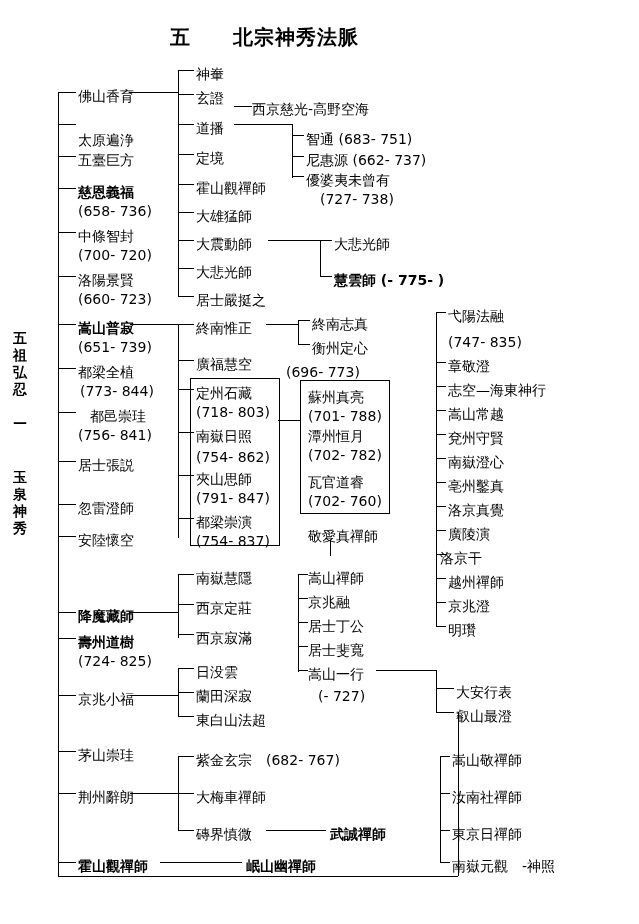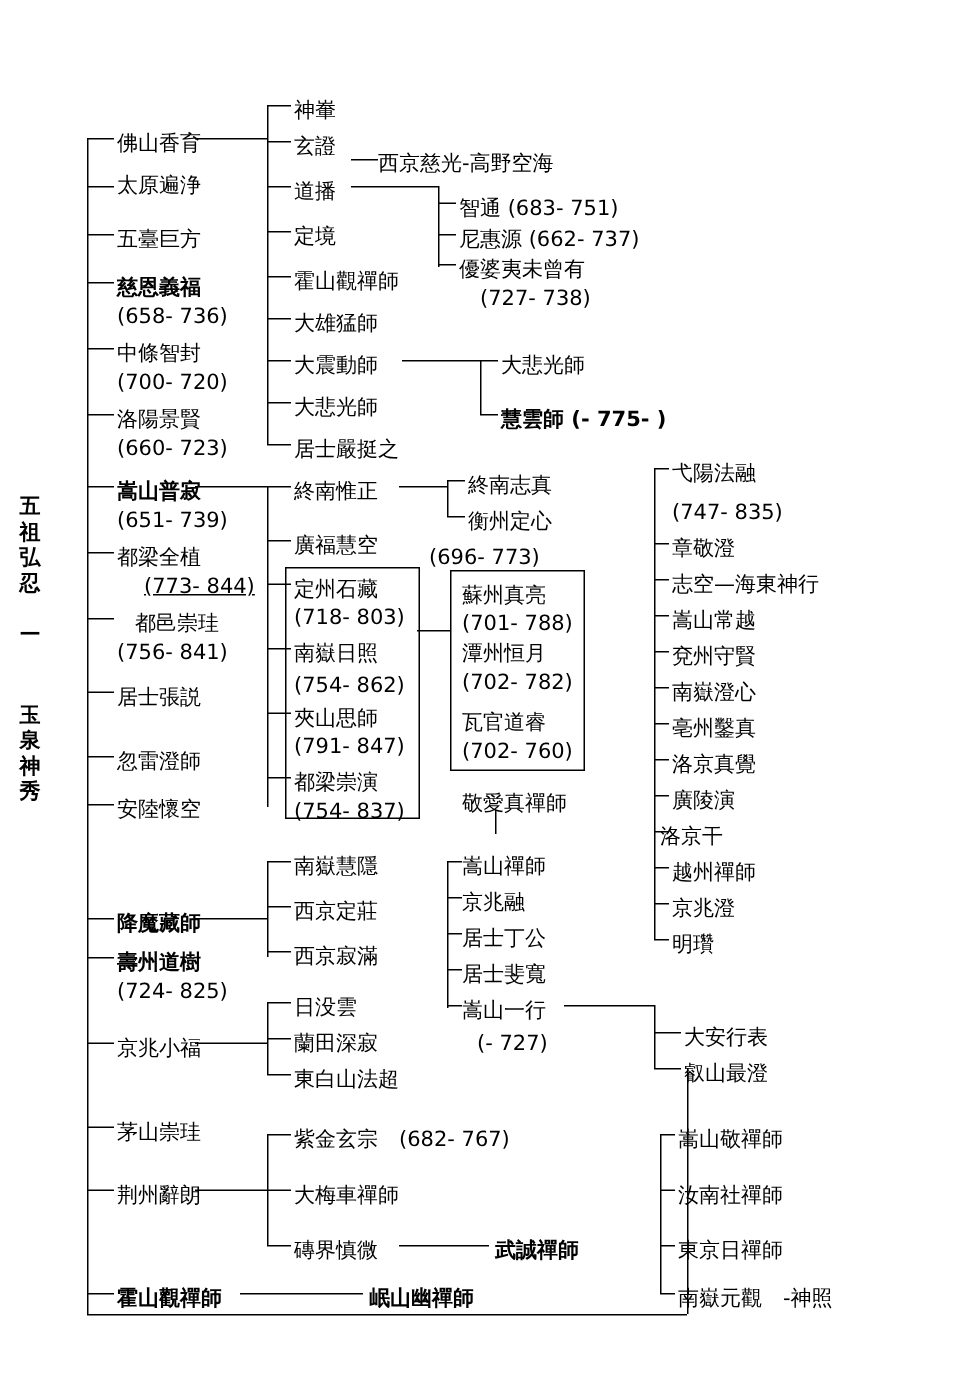--- a/index.html
+++ b/index.html
@@ -37,20 +37,21 @@
   .ln{position:absolute;background:#000;}
   .hl{height:1px;}
   .vl{width:1px;}
   .box{position:absolute;border:1px solid #000;}
 </style>
 </head>
 <body>
 
 <div id="chart">
 
+  <div class="title" style="left:170px;top:24px;">五　　北宗神秀法脈</div>
 
   <div class="vert" style="left:12px;top:330px;">五祖弘忍</div>
   <div class="vert" style="left:12px;top:414px;">—</div>
   <div class="vert" style="left:12px;top:432px;margin-top:37px;">玉泉神秀</div>
 
   <div class="ln vl" style="left:58px;top:92px;height:784px;"></div>
 
   <div class="ln hl" style="left:58px;top:92px;width:18px;"></div>
   <div class="ln hl" style="left:58px;top:124px;width:18px;"></div>
   <div class="ln hl" style="left:58px;top:156px;width:18px;"></div>
@@ -169,32 +170,32 @@
   <div class="ln hl" style="left:160px;top:862px;width:82px;"></div>
 
   <div class="ln vl" style="left:440px;top:756px;height:106px;"></div>
   <div class="ln hl" style="left:440px;top:756px;width:10px;"></div>
   <div class="ln hl" style="left:440px;top:793px;width:10px;"></div>
   <div class="ln hl" style="left:440px;top:830px;width:10px;"></div>
   <div class="ln hl" style="left:440px;top:862px;width:10px;"></div>
 
   <div id="nodes-layer">
       <div class="node" style="left: 78px; top: 88px;">佛山香育</div>
-      <div class="node" style="left: 78px; top: 116px; text-align: right;">太原遍浄</div>
+      <div class="node" style="left: 78px; top: 132px; text-align: right;">太原遍浄</div>
       <div class="node" style="left: 78px; top: 152px;">五臺巨方</div>
       <div class="node bold" style="left: 78px; top: 184px;">慈恩義福</div>
       <div class="node" style="left: 78px; top: 203px;">(658- 736)</div>
       <div class="node" style="left: 78px; top: 228px;">中條智封</div>
       <div class="node" style="left: 78px; top: 247px;">(700- 720)</div>
       <div class="node" style="left: 78px; top: 272px;">洛陽景賢</div>
       <div class="node" style="left: 78px; top: 291px;">(660- 723)</div>
       <div class="node bold" style="left: 78px; top: 320px;">嵩山普寂</div>
       <div class="node" style="left: 78px; top: 339px;">(651- 739)</div>
       <div class="node" style="left: 78px; top: 364px;">都梁全植</div>
-      <div class="node" style="left: 96px; top: 383px; text-decoration: underline;">(773- 844)</div>
+      <div class="node" style="left: 80px; top: 383px;">(773- 844)</div>
       <div class="node" style="left: 78px; top: 408px; margin-left: 12px;">都邑崇珪</div>
       <div class="node" style="left: 78px; top: 427px;">(756- 841)</div>
       <div class="node" style="left: 78px; top: 457px;">居士張説</div>
       <div class="node" style="left: 78px; top: 500px;">忽雷澄師</div>
       <div class="node" style="left: 78px; top: 532px;">安陸懷空</div>
       <div class="node bold" style="left: 78px; top: 608px;">降魔藏師</div>
       <div class="node bold" style="left: 78px; top: 634px;">壽州道樹</div>
       <div class="node" style="left: 78px; top: 653px;">(724- 825)</div>
       <div class="node" style="left: 78px; top: 691px;">京兆小福</div>
       <div class="node" style="left: 78px; top: 747px;">茅山崇珪</div>

